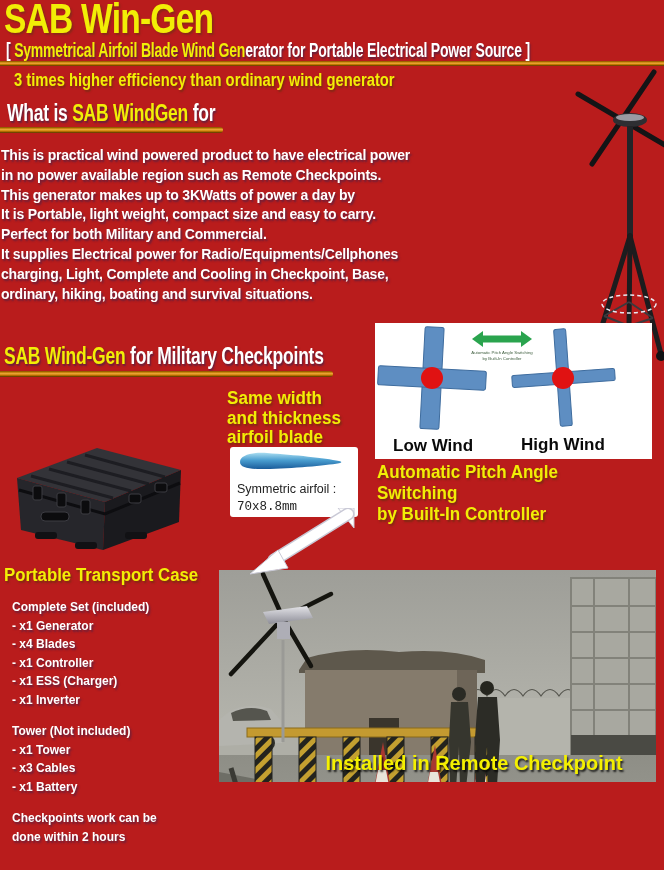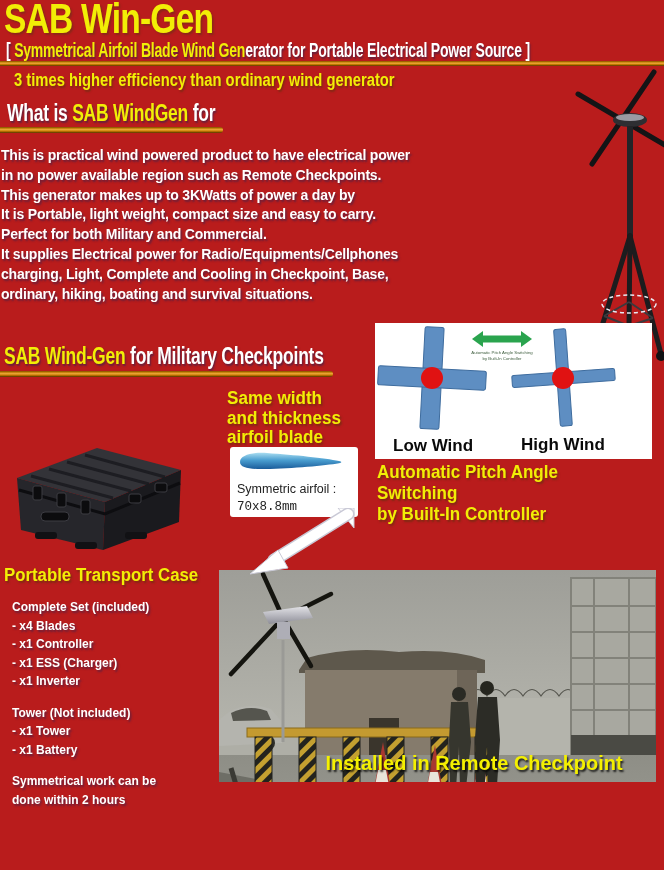--- a/index.html
+++ b/index.html
@@ -195,30 +195,32 @@
     <g fill="#111114">
       <rect x="30" y="94" width="22" height="7" rx="3"></rect>
       <rect x="70" y="104" width="22" height="7" rx="3"></rect>
       <rect x="120" y="94" width="22" height="7" rx="3"></rect>
     </g>
   </svg>
   <div class="abs case-caption yellow shy">Portable Transport Case</div>
 
   <div class="abs equip white sh">
     <div>Complete Set (included)</div>
+    <div>- x1 Generator</div>
     <div>- x4 Blades</div>
     <div>- x1 Controller</div>
     <div>- x1 ESS (Charger)</div>
     <div>- x1 Inverter</div>
     <div class="gap"></div>
     <div>Tower (Not included)</div>
     <div>- x1 Tower</div>
+    <div>- x3 Cables</div>
     <div>- x1 Battery</div>
     <div class="gap"></div>
-    <div>Symmetrical work can be</div>
+    <div>Checkpoints work can be</div>
     <div>done within 2 hours</div>
   </div>
 
   <div class="abs photo">
     <svg width="437" height="296" viewBox="0 0 437 296">
       <defs>
         <linearGradient id="sky" x1="0" y1="0" x2="0" y2="1">
           <stop offset="0" stop-color="#9e9e98"></stop>
             <stop offset="0.6" stop-color="#b6b6ae"></stop>
             <stop offset="1" stop-color="#aaaaa2"></stop>

